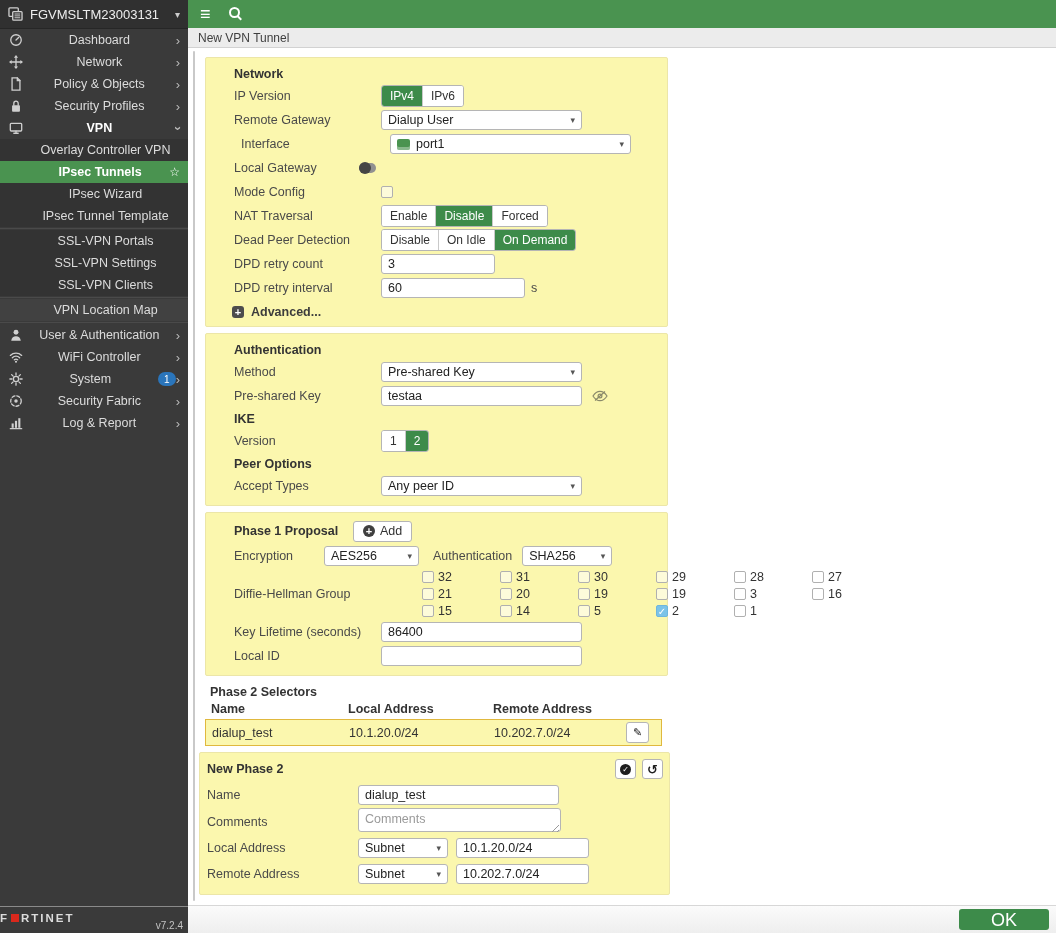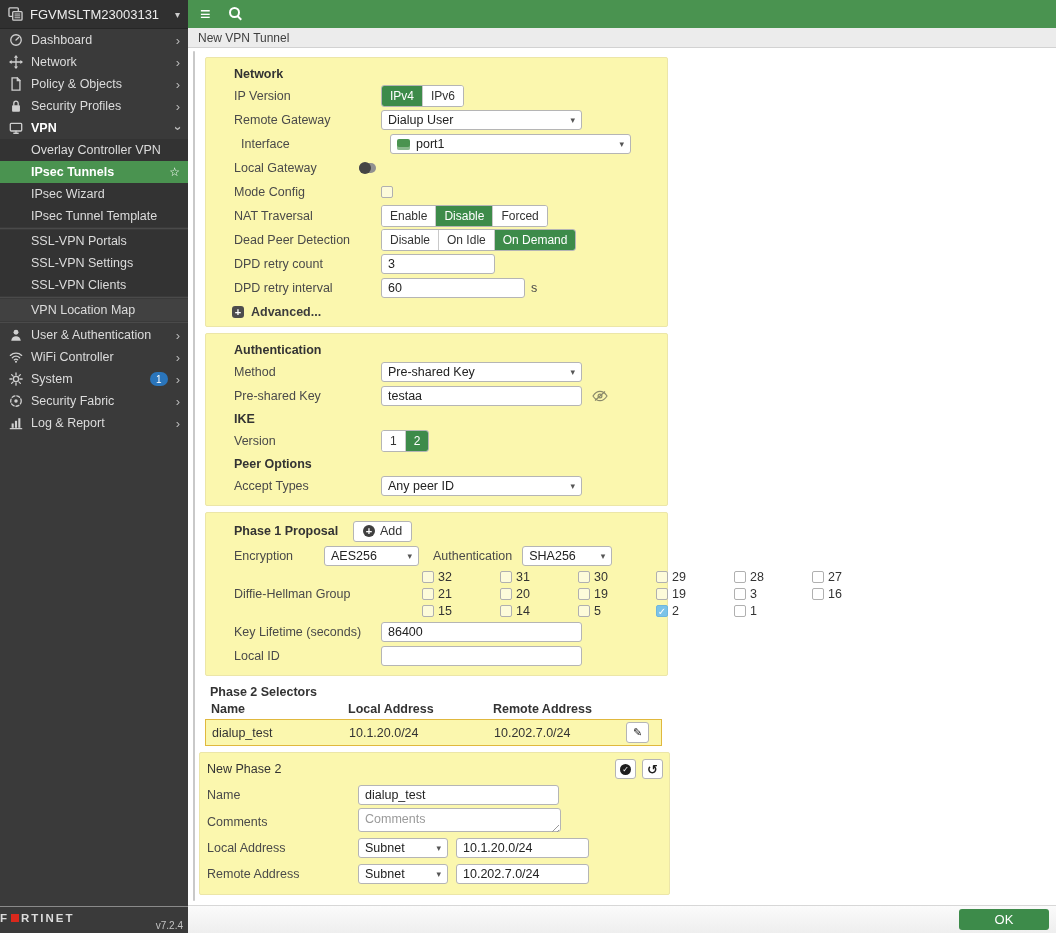--- a/index.html
+++ b/index.html
@@ -3,21 +3,21 @@
 <meta charset="utf-8">
 <style>
   html,body{margin:0;padding:0;}
   body{width:1056px;height:933px;position:relative;overflow:hidden;background:#fff;
        font-family:"Liberation Sans","DejaVu Sans",sans-serif;font-size:12.5px;color:#333;}
   
   .sidebar{position:absolute;left:0;top:0;width:188px;height:933px;background:#3a3a3a;color:#ddd;z-index:5;}
   .device-header{height:28px;background:#303030;border-bottom:1px solid #262626;display:flex;align-items:center;
                  gap:7px;padding:0 8px;color:#eee;font-size:13px;cursor:pointer;}
   .device-header .dev-caret{margin-left:auto;color:#ccc;font-size:10px;}
-  .s-item{height:22px;display:flex;align-items:center;gap:8px;padding:0 8px;font-size:12.5px;color:#dcdcdc;cursor:pointer;}
+  .s-item{height:22px;display:flex;align-items:center;padding:0 8px;font-size:12.5px;color:#dcdcdc;cursor:pointer;text-align:center;}
   .s-item .ic{width:15px;height:15px;display:inline-flex;align-items:center;justify-content:center;flex:none;}
   .s-item .ic svg{width:14px;height:14px;}
   .s-item .lbl{flex:1;white-space:nowrap;overflow:hidden;}
   .s-item .chev{color:#b9b9b9;font-size:13px;line-height:1;display:inline-block;}
   .s-item .chev.down{transform:rotate(90deg);}
   .s-item.expanded{color:#fff;font-weight:bold;}
   .s-item.sub{padding-left:31px;background:#333333;}
   .s-item.sub.hl{background:#414141;}
   .s-item.sub.selected{background:#4a9350;color:#fff;}
   .s-item.sub.selected .lbl{font-weight:bold;}
@@ -93,40 +93,40 @@
   .p2c2{width:145px;}
   .p2c3{flex:1;}
   .p2row{display:flex;align-items:center;height:27px;background:#fbf7ae;border:1px solid #e0b83e;
          box-sizing:border-box;width:457px;}
   .pencil-btn{width:21px;height:19px;background:#fff;border:1px solid #b5b5b5;border-radius:3px;
               display:inline-flex;align-items:center;justify-content:center;font-size:11px;color:#222;
               margin-right:12px;cursor:pointer;}
   
   .np2{width:471px;margin-left:11px;padding:4px 0 7px 0;}
   .np2-head{display:flex;align-items:center;padding:2px 6px 3px 7px;}
-  .np2-title{font-weight:normal;font-size:12.5px;color:#333;flex:1;}
+  .np2-title{font-weight:bold;font-size:12.5px;color:#333;flex:1;}
   .icbtn{width:19px;height:18px;background:#fff;border:1px solid #b5b5b5;border-radius:3px;margin-left:6px;
          display:inline-flex;align-items:center;justify-content:center;cursor:pointer;}
   .ccirc{width:11px;height:11px;border-radius:50%;background:#1e1e1e;color:#fff;font-size:8px;line-height:11px;text-align:center;}
   .undo-g{color:#1e1e1e;font-size:13px;font-weight:bold;line-height:1;}
   .np2 .frow{padding-left:7px;min-height:26px;}
   .np2 .flabel{width:151px;}
   .ta-wrap{position:relative;display:inline-block;}
   .ta{width:203px;height:24px;border:1px solid #b5b5b5;border-radius:3px;resize:none;box-sizing:border-box;
       font-family:inherit;font-size:12.5px;color:#222;padding:3px 6px;}
   .ta::placeholder{color:#9a9a9a;}
   .rsz{position:absolute;right:2px;bottom:3px;width:8px;height:8px;pointer-events:none;
        background:repeating-linear-gradient(135deg,transparent 0 2.5px,#999 2.5px 3.5px);
        clip-path:polygon(100% 0,100% 100%,0 100%);}
   .gap8{width:8px;}
   
   .footerbar{position:absolute;left:188px;top:905px;width:868px;height:28px;background:linear-gradient(#fbfbfb,#eeeeee);
              border-top:1px solid #d7d7d7;box-sizing:border-box;display:flex;align-items:center;
              justify-content:flex-end;padding-right:7px;}
-  .ok-btn{width:90px;height:21px;background:#3d8b4a;color:#fff;border:none;border-radius:3px;font-size:13px;
+  .ok-btn{width:90px;height:21px;background:#3d8b4a;color:#fff;border:none;border-radius:3px;font-size:18px;
           font-family:inherit;cursor:pointer;}
   .if-ic{width:13px;height:11px;background:#4a9350;border-radius:2px;display:inline-block;
          box-shadow:inset 0 -3px 0 rgba(255,255,255,.35);}
 </style>
 </head>
 <body>
 
 <aside class="sidebar">
   <div class="device-header">
     <span style="display:inline-flex;">

